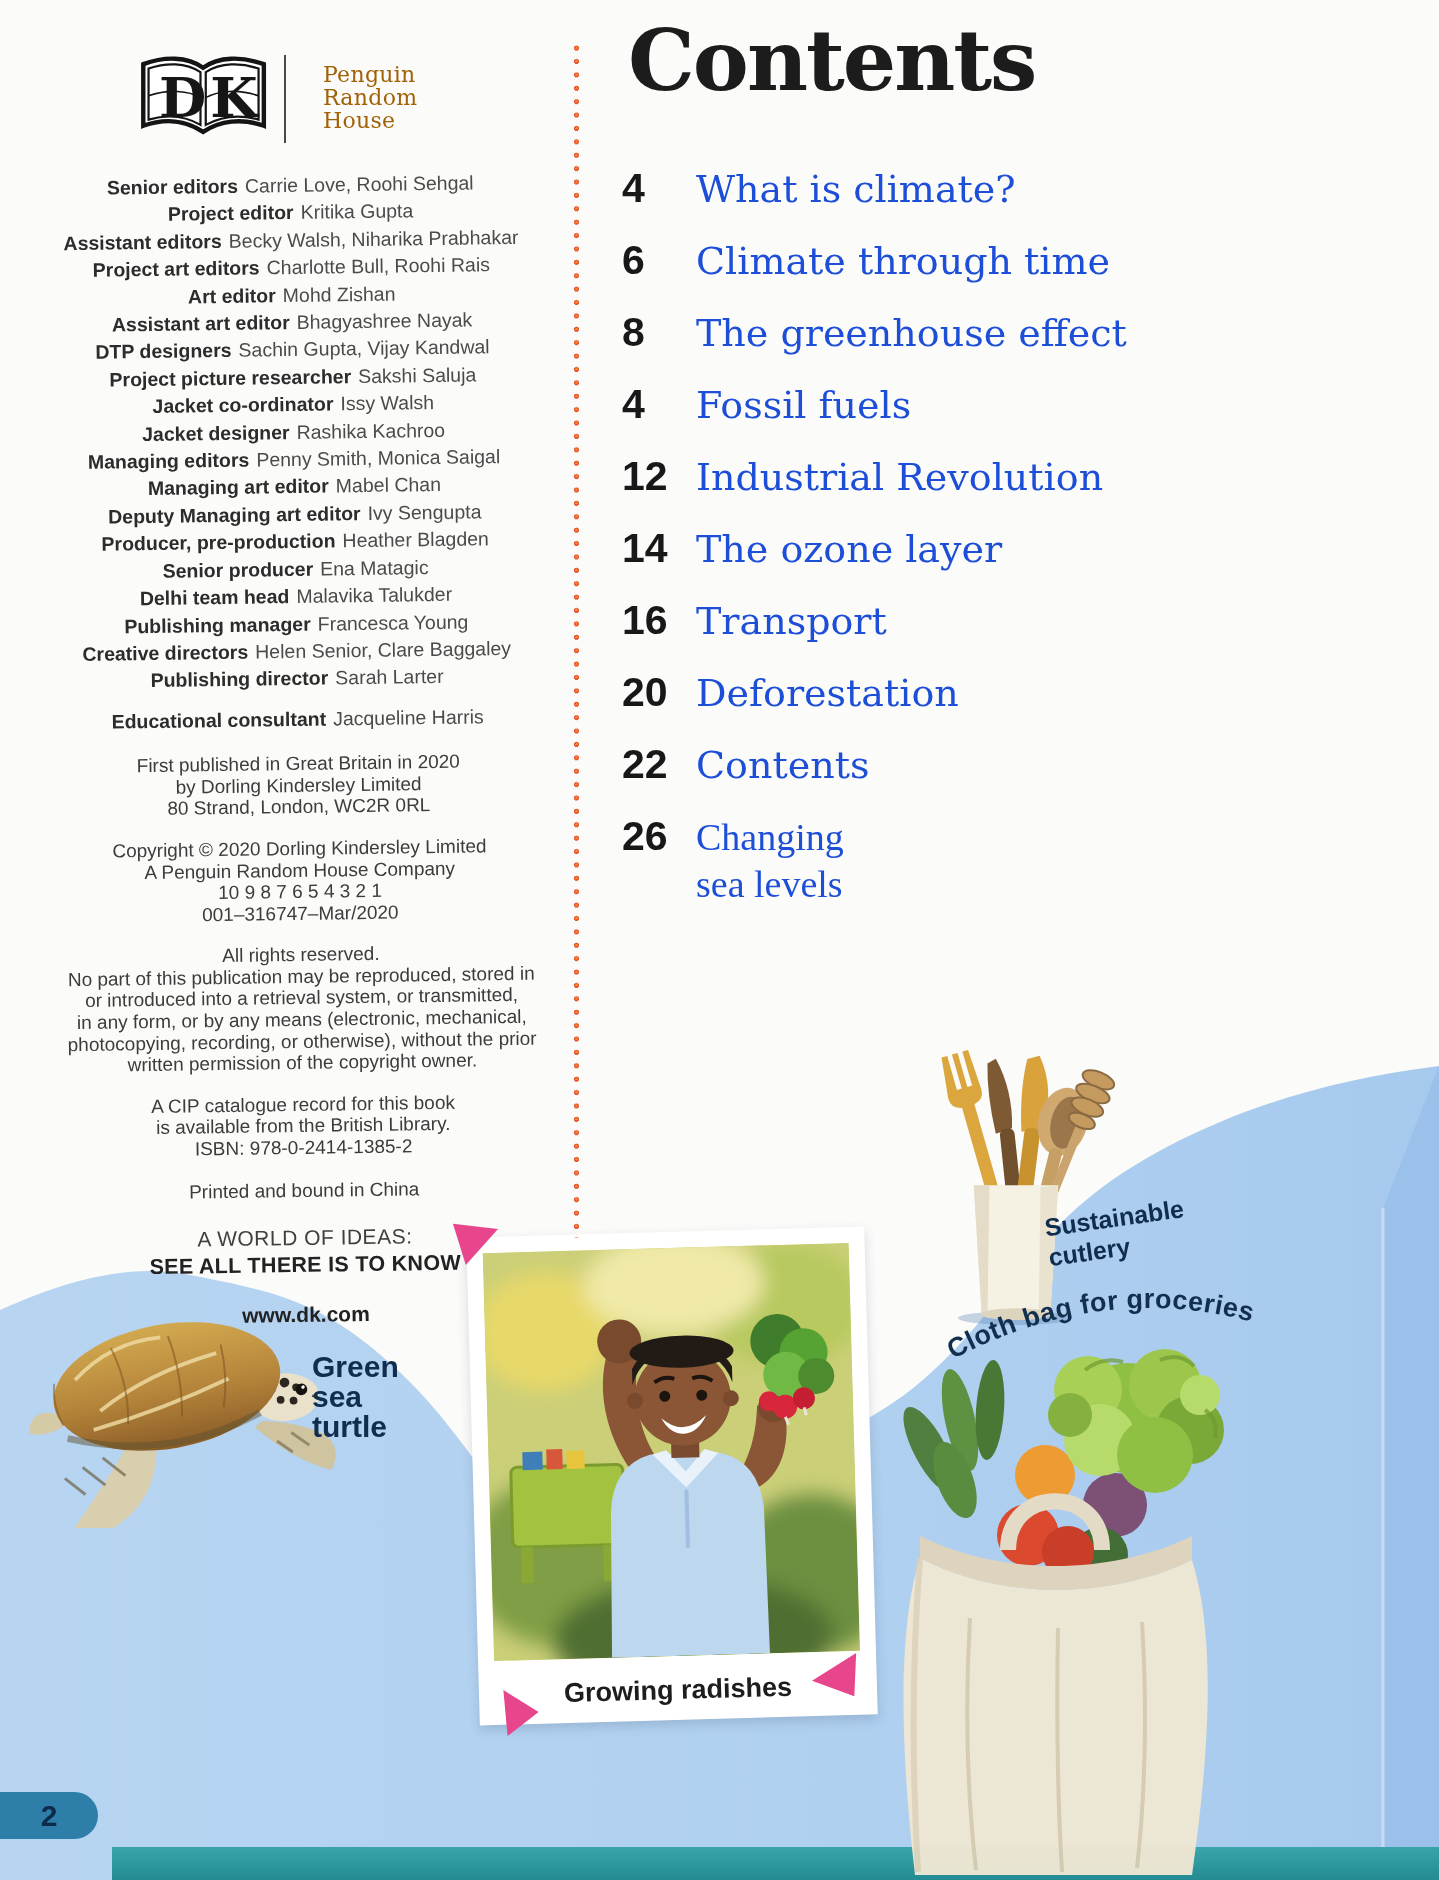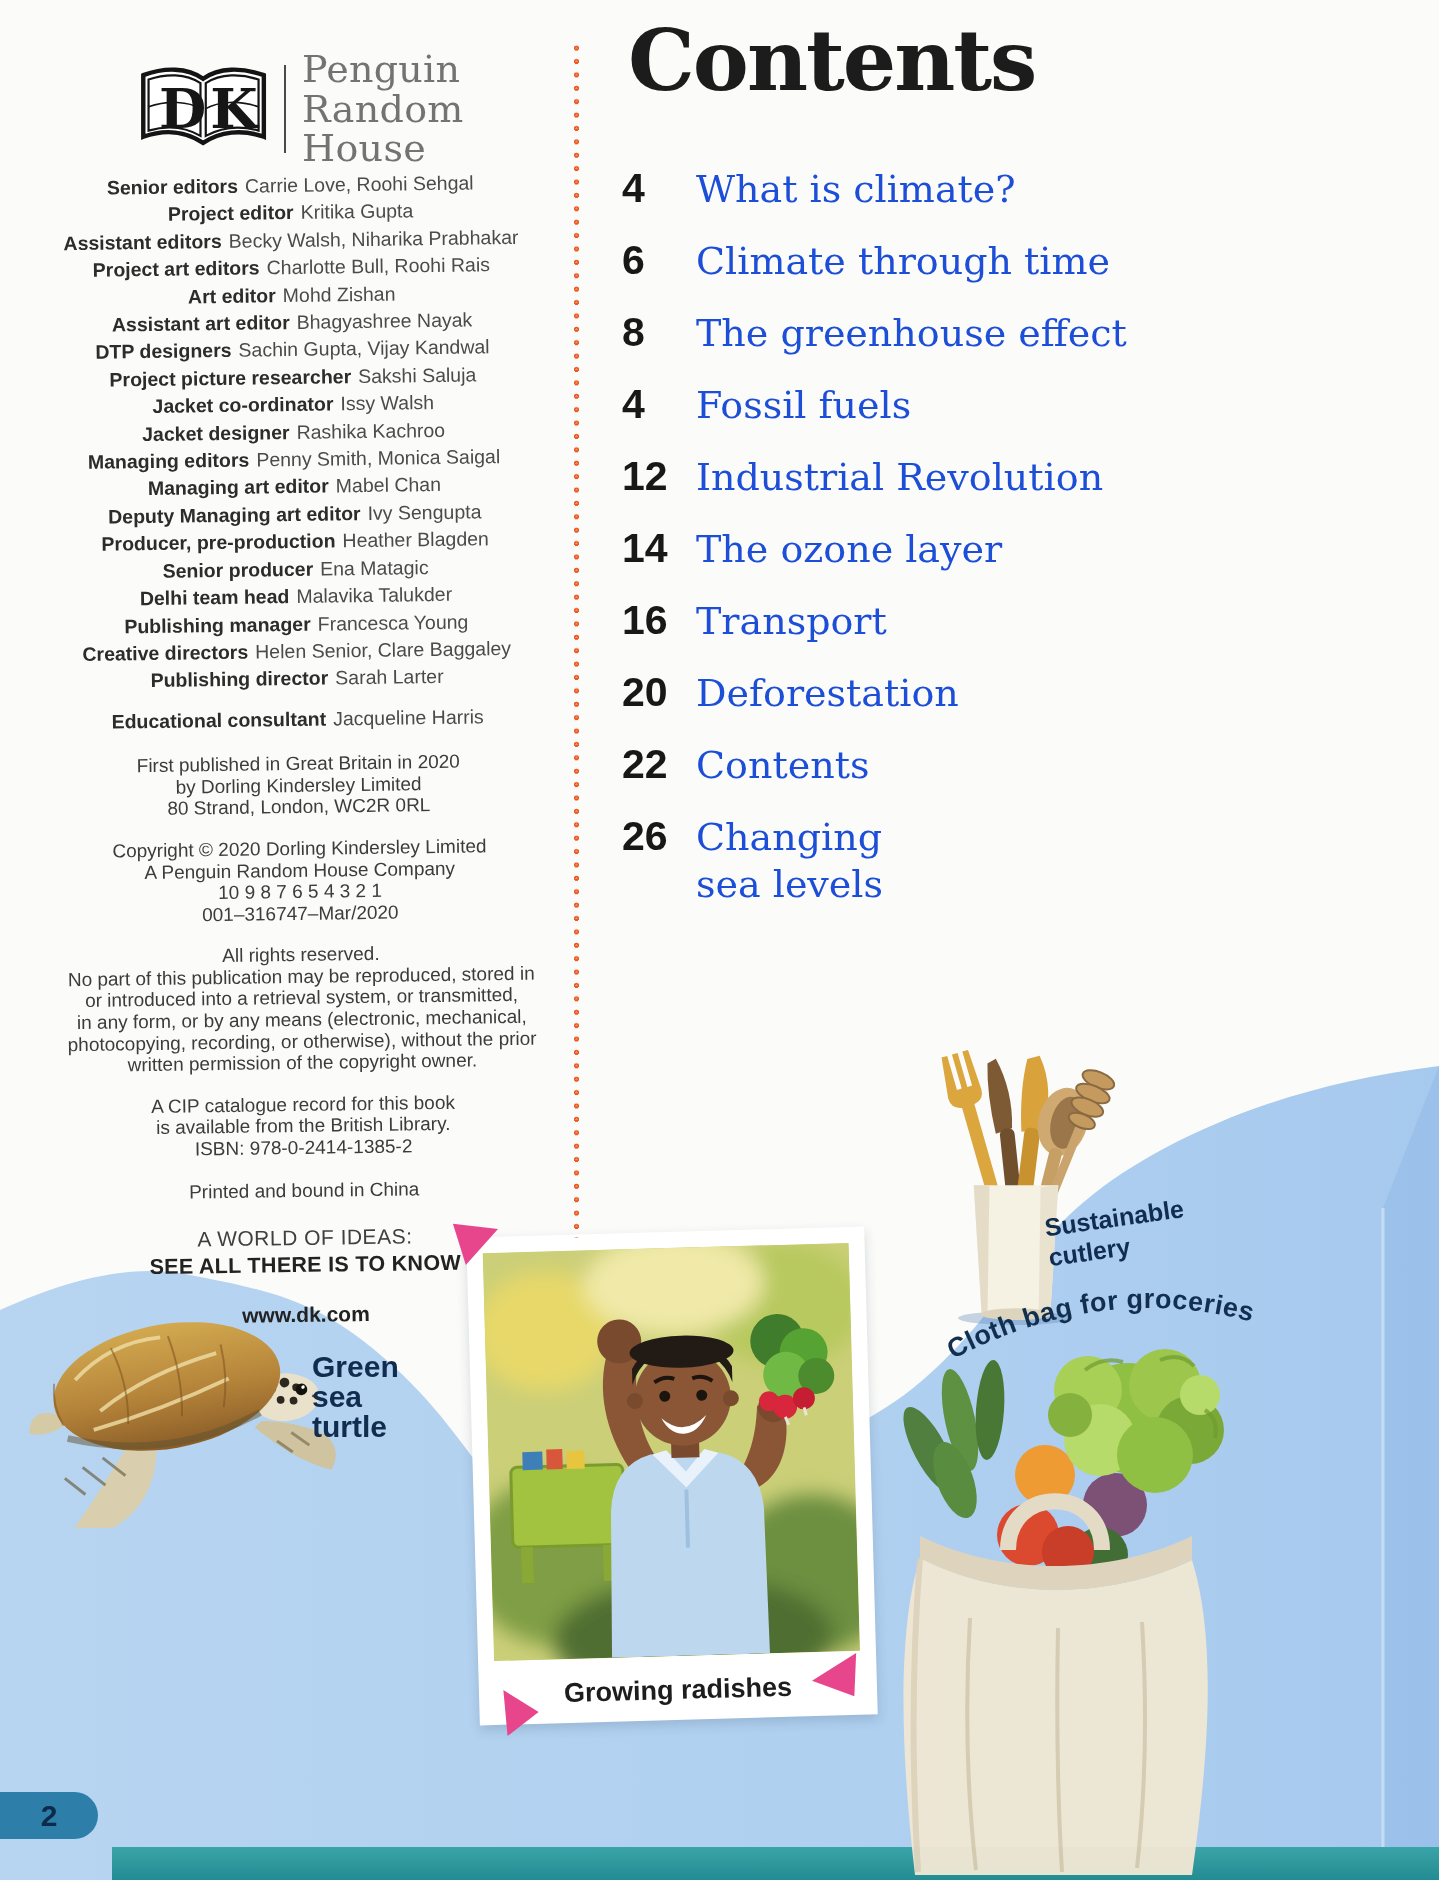--- a/index.html
+++ b/index.html
@@ -4,21 +4,21 @@
 <style>
   html,body{margin:0;padding:0;background:#888;}
   #page{
     position:relative;width:1439px;height:1880px;margin:0 auto;
     background:#fbfbf9;overflow:hidden;
     font-family:"Liberation Sans",sans-serif;color:#2e2e2e;
   }
   
   #logo-row{position:absolute;left:138px;top:50px;display:flex;align-items:center;}
   #logo-row .logo-divider{width:2px;height:88px;background:#4a4a4a;margin:0 16px 0 14px;}
-  .imprint{font-family:"DejaVu Serif",serif;font-size:38px;line-height:1.04;color:#737373;white-space:pre-line;letter-spacing:.3px;}
+  .imprint{font-family:"DejaVu Serif",serif;font-size:22px;line-height:1.04;color:#a16207;white-space:pre-line;letter-spacing:.3px;margin-left:21px;}
   #left-col{
     position:absolute;left:16px;top:172px;width:548px;text-align:center;
     transform:rotate(-0.8deg);transform-origin:50% 0;
   }
   .credit-row{font-size:19.5px;line-height:27.4px;color:#4b4b4b;}
   .credit-label{font-weight:bold;color:#2c2c2c;margin-right:7px;}
   .consultant{margin-top:13px;}
   .para{margin-top:20px;font-size:19px;line-height:21.6px;color:#3c3c3c;}
   .para div{white-space:nowrap;}
   .printed-line{margin-top:21px;font-size:19px;color:#3c3c3c;}
@@ -35,21 +35,21 @@
   
   #contents{position:absolute;left:622px;top:12px;width:560px;z-index:3;}
   #contents-title{
     font-family:"DejaVu Serif",serif;font-weight:bold;font-size:84px;line-height:98px;
     letter-spacing:-2px;color:#1c1c1c;margin-left:6px;
   }
   #toc{margin-top:54px;}
   .toc-row{display:flex;align-items:baseline;margin-bottom:23px;}
   .toc-num{width:74px;flex:none;font-weight:bold;font-size:41px;line-height:48px;color:#181818;}
   .toc-title{font-family:"DejaVu Serif",serif;font-size:38px;line-height:48px;color:#1d4ed8;white-space:nowrap;}
-  .toc-row:last-child .toc-title{white-space:normal;max-width:195px;line-height:47px;}
+  .toc-row:last-child .toc-title{white-space:normal;max-width:195px;line-height:47px;font-family:Liberation Serif, serif;}
   
   #wave-svg{position:absolute;left:0;top:1000px;width:1439px;height:880px;z-index:0;}
   #bottom-strip{
     position:absolute;left:112px;right:0;bottom:0;height:33px;z-index:1;
     background:linear-gradient(180deg,#3aa5a8,#238b92);
   }
   #page-pill{
     position:absolute;left:0;top:1792px;width:98px;height:47px;z-index:5;
     background:#2d7ea9;border-radius:0 24px 24px 0;
     display:flex;align-items:center;justify-content:center;

